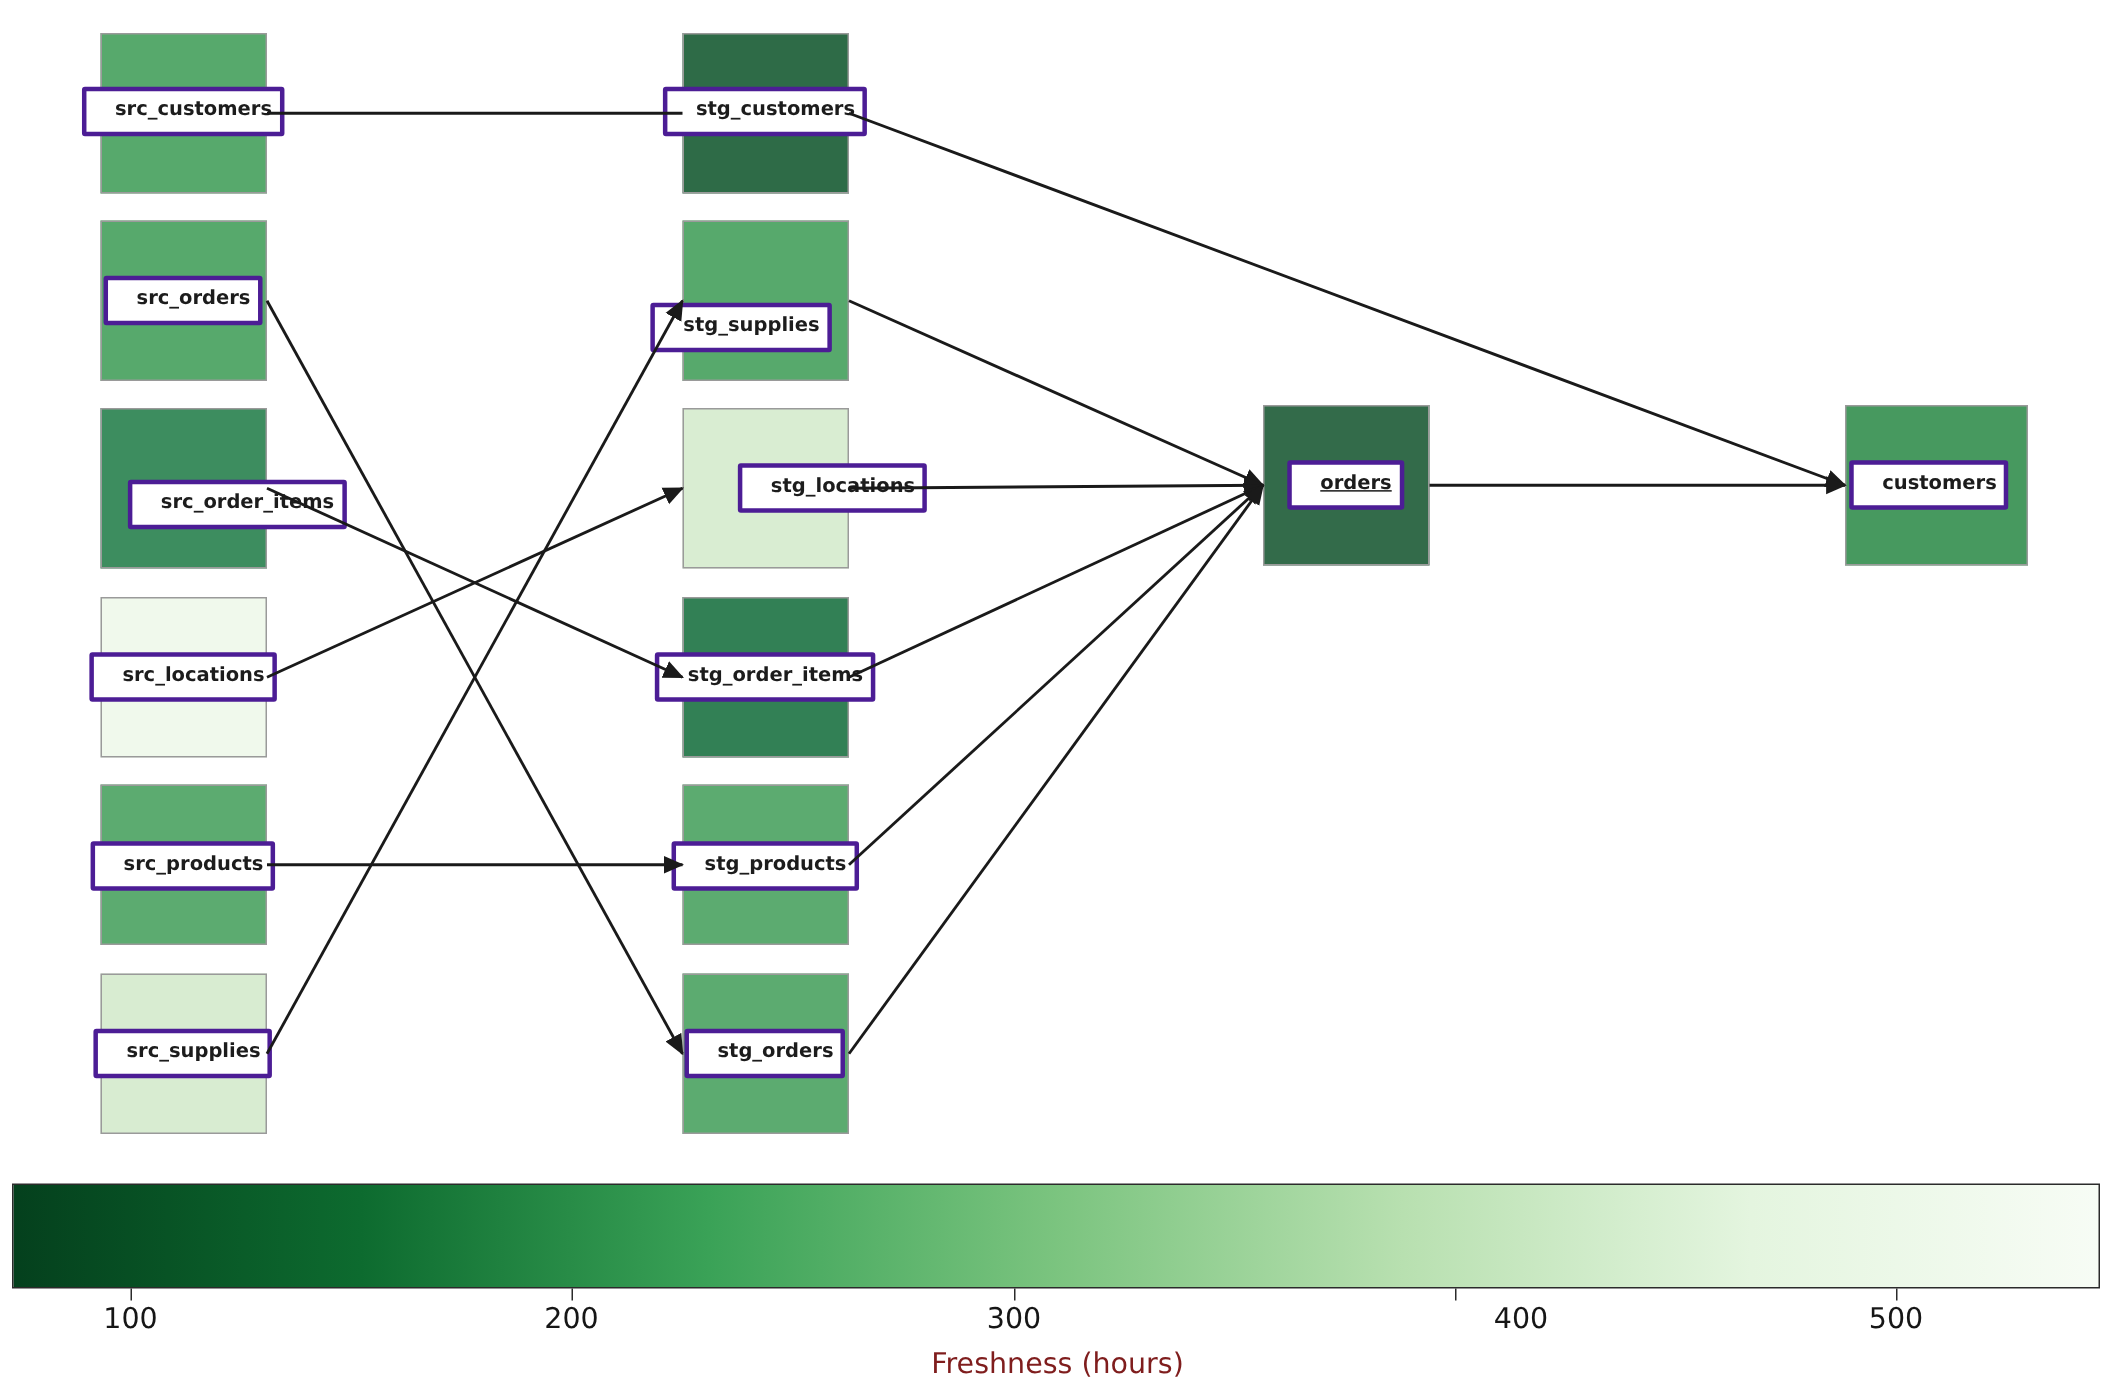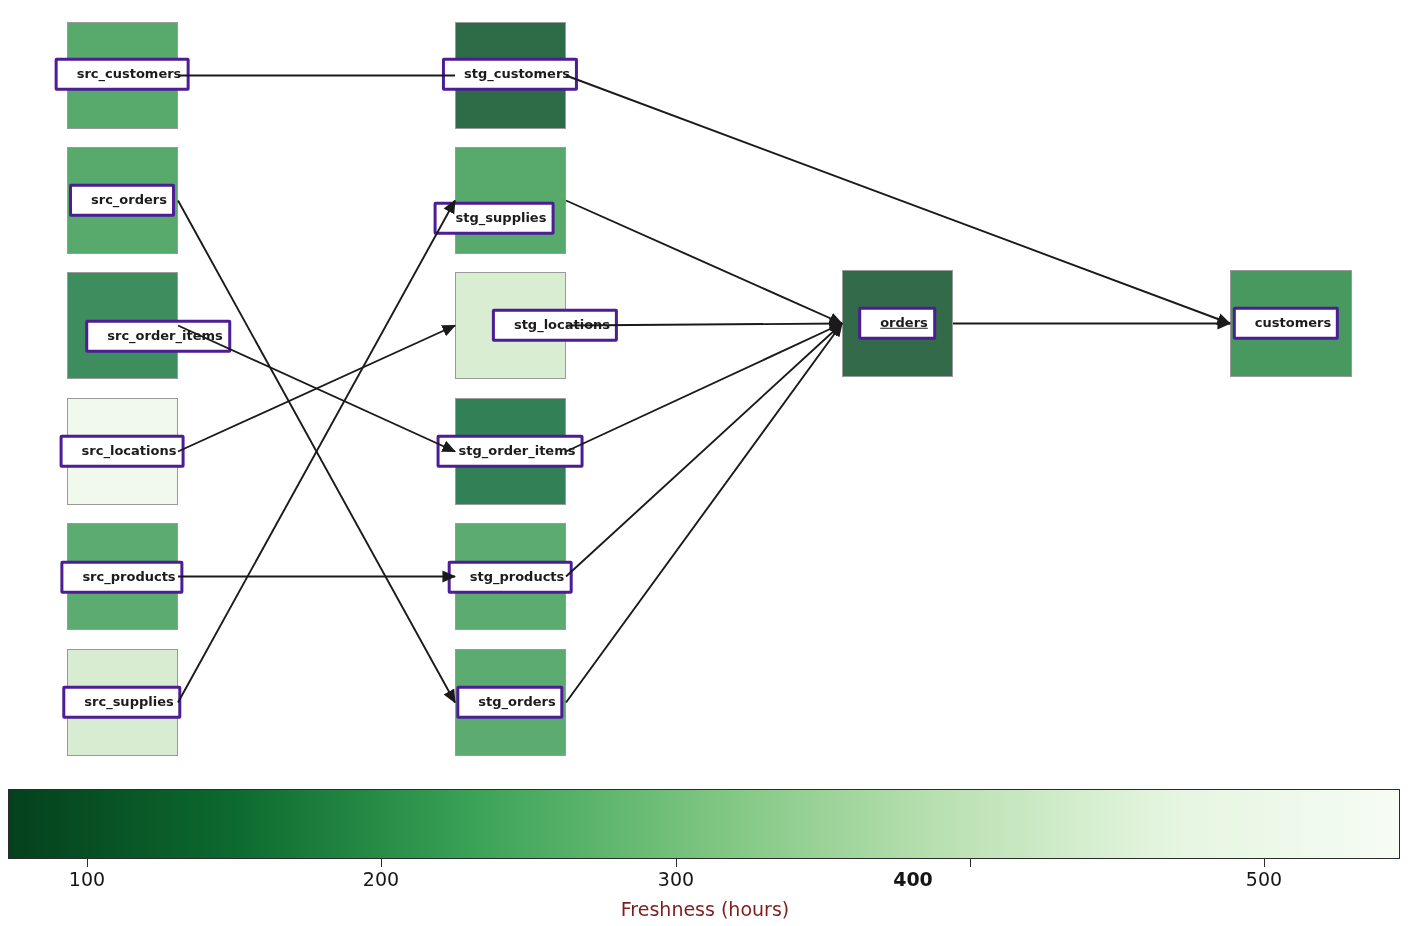--- a/index.html
+++ b/index.html
@@ -94,20 +94,20 @@
   <div id="cbar-wrap">
     <div id="cbar" style="background: linear-gradient(to right, rgb(4, 64, 29), rgb(13, 107, 47), rgb(58, 162, 87), rgb(123, 196, 127), rgb(184, 224, 176), rgb(228, 245, 223), rgb(247, 252, 245));"></div>
     <div id="cbar-ticks">
         <div class="cb-tick" style="left: 87px;"></div>
         <div class="cb-ticklabel" style="left: 87px;">100</div>
         <div class="cb-tick" style="left: 381px;"></div>
         <div class="cb-ticklabel" style="left: 381px;">200</div>
         <div class="cb-tick" style="left: 676px;"></div>
         <div class="cb-ticklabel" style="left: 676px;">300</div>
         <div class="cb-tick" style="left: 970px;"></div>
-        <div class="cb-ticklabel" style="left: 913px; font-weight: bold;">400</div>
+        <div class="cb-ticklabel" style="left: 1014px;">400</div>
         <div class="cb-tick" style="left: 1264px;"></div>
         <div class="cb-ticklabel" style="left: 1264px;">500</div>
       </div>
     <div id="cb-axis-label">Freshness (hours)</div>
   </div>
 
 </div>
 
 </body></html>

